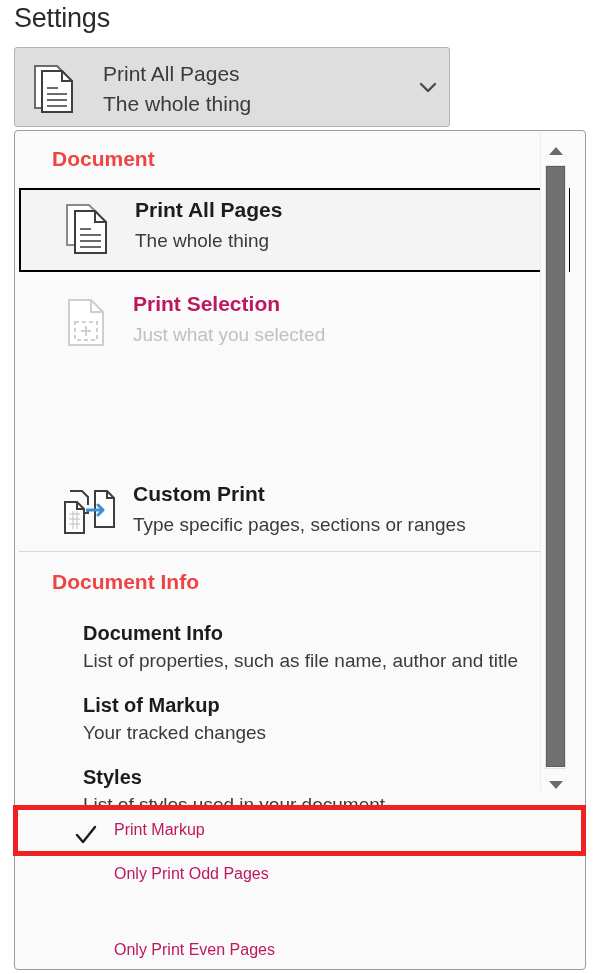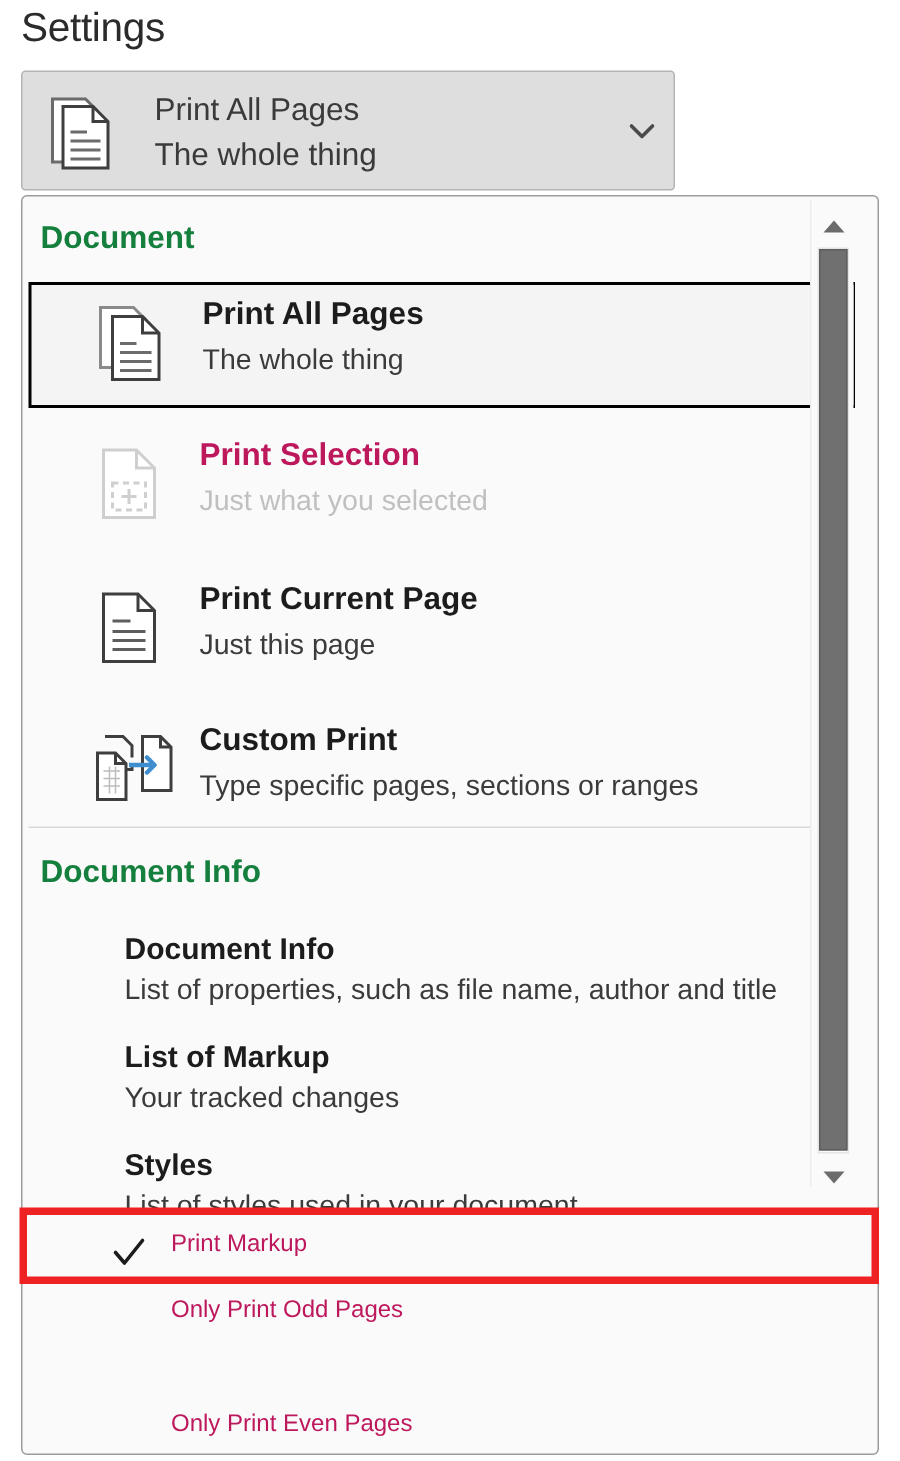--- a/index.html
+++ b/index.html
@@ -76,24 +76,24 @@
     left: 14px; top: 130px;
     width: 572px; height: 840px;
     background: #fafafa;
     border: 1px solid #9b9b9b;
     border-radius: 4px;
   }
 
   
   .group-header {
     position: absolute;
-    left: 11px;
+    left: 36px;
     font-size: 21px;
     font-weight: bold;
-    color: #15803d;
+    color: #ef4444;
     white-space: nowrap;
   }
   .group-header.g1 { top: 15px; }
   .group-header.g2 { top: 438px; }
 
   
   .rich-row {
     position: absolute;
     left: 3px;
     width: 538px;
@@ -306,36 +306,20 @@
             <g stroke="#cfcfcf" stroke-width="2">
               <line x1="25" y1="29" x2="25" y2="39"></line>
               <line x1="20" y1="34" x2="30" y2="34"></line>
             </g>
           </svg>
         </span>
         <div class="r-title">Print Selection</div>
         <div class="r-sub">Just what you selected</div>
       </div>
 
-      <div class="rich-row row2">
-        <span class="r-icon">
-          <svg viewBox="0 0 52 52" width="52" height="52">
-            <path d="M8 3 H31 L42 14 V48 H8 Z" fill="#ffffff" stroke="#3e3e3e" stroke-width="2"></path>
-            <path d="M31 3 V14 H42" fill="none" stroke="#3e3e3e" stroke-width="2"></path>
-            <g stroke="#5e5e5e" stroke-width="2">
-              <line x1="14" y1="21" x2="26" y2="21"></line>
-              <line x1="14" y1="28" x2="36" y2="28"></line>
-              <line x1="14" y1="34" x2="36" y2="34"></line>
-              <line x1="14" y1="40" x2="36" y2="40"></line>
-            </g>
-          </svg>
-        </span>
-        <div class="r-title">Print Current Page</div>
-        <div class="r-sub">Just this page</div>
-      </div>
 
       <div class="rich-row row3">
         <span class="r-icon">
           <svg viewBox="0 0 56 52" width="56" height="52">
             <path d="M9 4 H21 L27 10 V18" fill="none" stroke="#3e3e3e" stroke-width="2"></path>
             <path d="M27 22 V26 H22" fill="none" stroke="#3e3e3e" stroke-width="2"></path>
             <path d="M4 15 H16 L23 22 V46 H4 Z" fill="#ffffff" stroke="#3e3e3e" stroke-width="2"></path>
             <path d="M16 15 V22 H23" fill="none" stroke="#3e3e3e" stroke-width="2"></path>
             <g stroke="#bdbdbd" stroke-width="1">
               <line x1="8" y1="27" x2="19" y2="27"></line>

